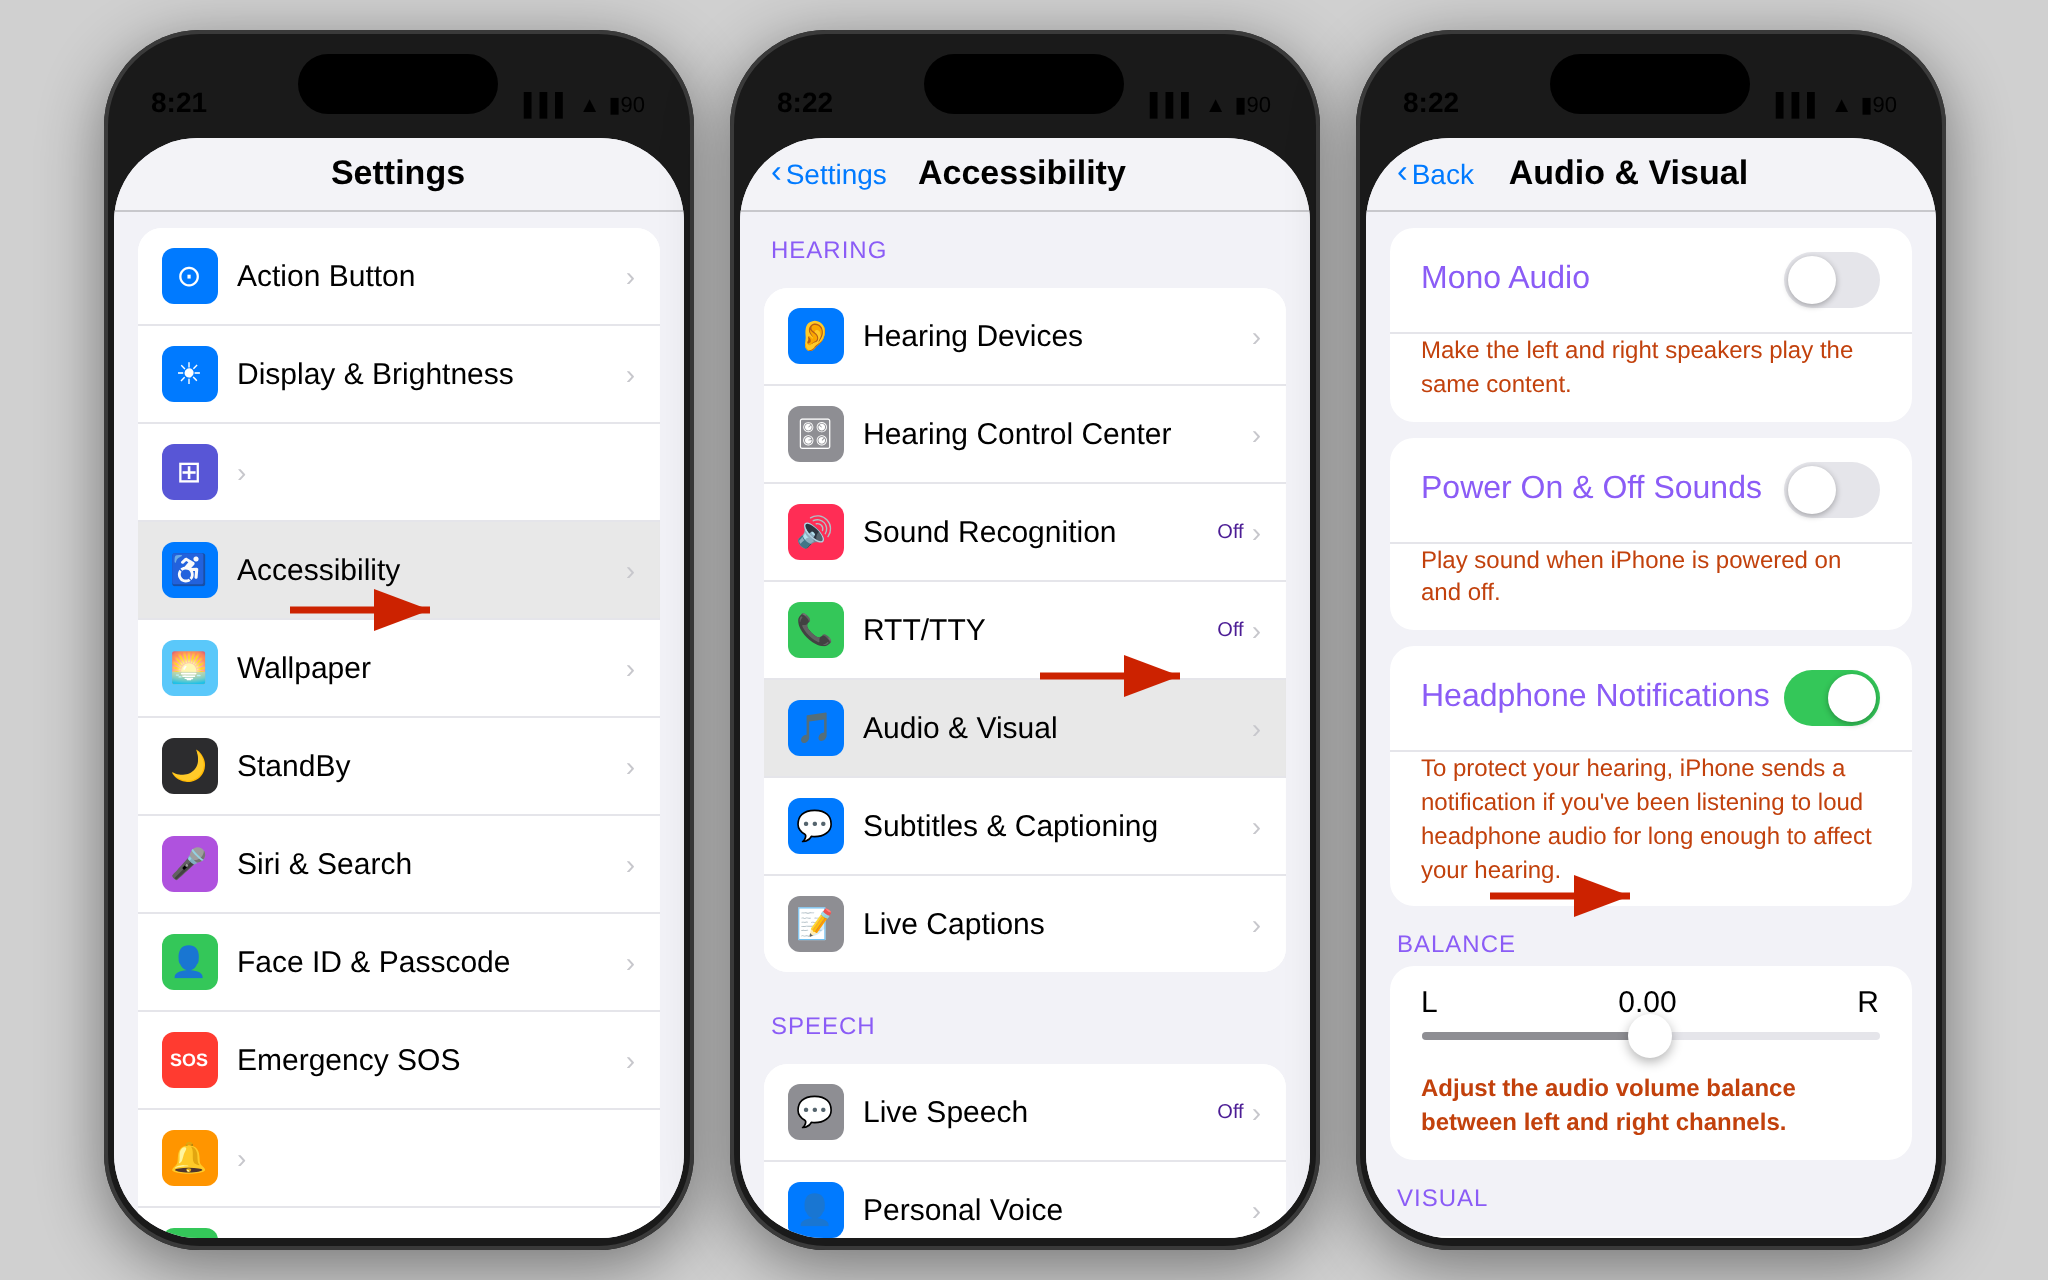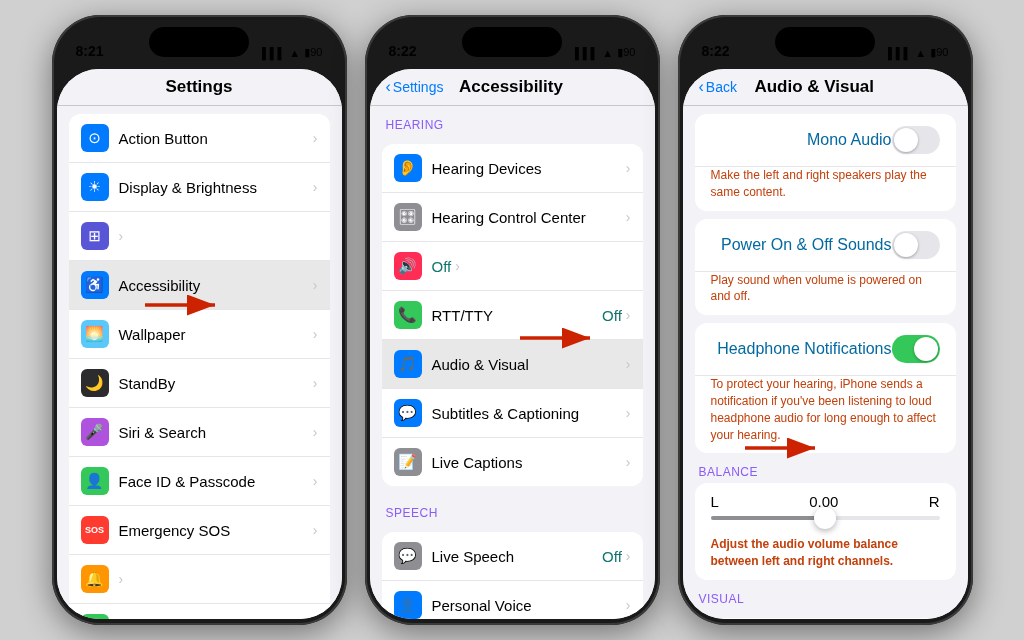--- a/index.html
+++ b/index.html
@@ -161,22 +161,22 @@
       font-size: 15px;
       color: #fff;
     }
 
     .item-text {
       flex: 1;
       font-size: 15px;
       color: #000;
     }
     .item-value {
-      font-size: 15px;
-      color: #0f766e;
+      font-size: 10px;
+      color: #4c1d95;
       margin-right: 4px;
     }
     .item-chevron {
       color: #c7c7cc;
       font-size: 14px;
     }
 
     
     .toggle {
       width: 48px;
@@ -245,23 +245,22 @@
       align-items: center;
       justify-content: space-between;
       padding: 12px 16px;
       border-bottom: 0.5px solid #e5e5ea;
       min-height: 44px;
     }
     .detail-item:last-child { border-bottom: none; }
 
     .detail-item-label {
       font-size: 16px;
-      color: #0369a1;
+      color: #8b5cf6;
       font-weight: 500;
-      text-align: right;
     }
     .detail-item-left { flex: 1; }
 
     
     .icon-blue { background: #007aff; }
     .icon-purple { background: #af52de; }
     .icon-teal { background: #5ac8fa; }
     .icon-green { background: #34c759; }
     .icon-red { background: #ff3b30; }
     .icon-orange { background: #ff9500; }
@@ -400,20 +399,21 @@
             <span class="item-text">Hearing Devices</span>
             <span class="item-chevron">›</span>
           </div>
           <div class="settings-item">
             <div class="item-icon icon-gray">🎛</div>
             <span class="item-text">Hearing Control Center</span>
             <span class="item-chevron">›</span>
           </div>
           <div class="settings-item">
             <div class="item-icon icon-pink">🔊</div>
+            <span class="item-text">Sound Recognition</span>
             <span class="item-value">Off</span>
             <span class="item-chevron">›</span>
           </div>
           <div class="settings-item">
             <div class="item-icon icon-green">📞</div>
             <span class="item-text">RTT/TTY</span>
             <span class="item-value">Off</span>
             <span class="item-chevron">›</span>
           </div>
           <div class="settings-item highlighted">
@@ -487,21 +487,21 @@
         </div>
 
         <div style="background:#fff;margin:8px 12px 0;border-radius:12px;overflow:hidden;">
           <div class="detail-item">
             <div class="detail-item-left">
               <div class="detail-item-label">Power On &amp; Off Sounds</div>
             </div>
             <div class="toggle off"></div>
           </div>
           <div style="padding:0 16px 10px;">
-            <div class="item-description" style="padding:0;">Play sound when volume is powered on and off.</div>
+            <div class="item-description" style="padding:0;">Play sound when iPhone is powered on and off.</div>
           </div>
         </div>
 
         <div style="background:#fff;margin:8px 12px 0;border-radius:12px;overflow:hidden;">
           <div class="detail-item">
             <div class="detail-item-left">
               <div class="detail-item-label">Headphone Notifications</div>
             </div>
             <div class="toggle on"></div>
           </div>

